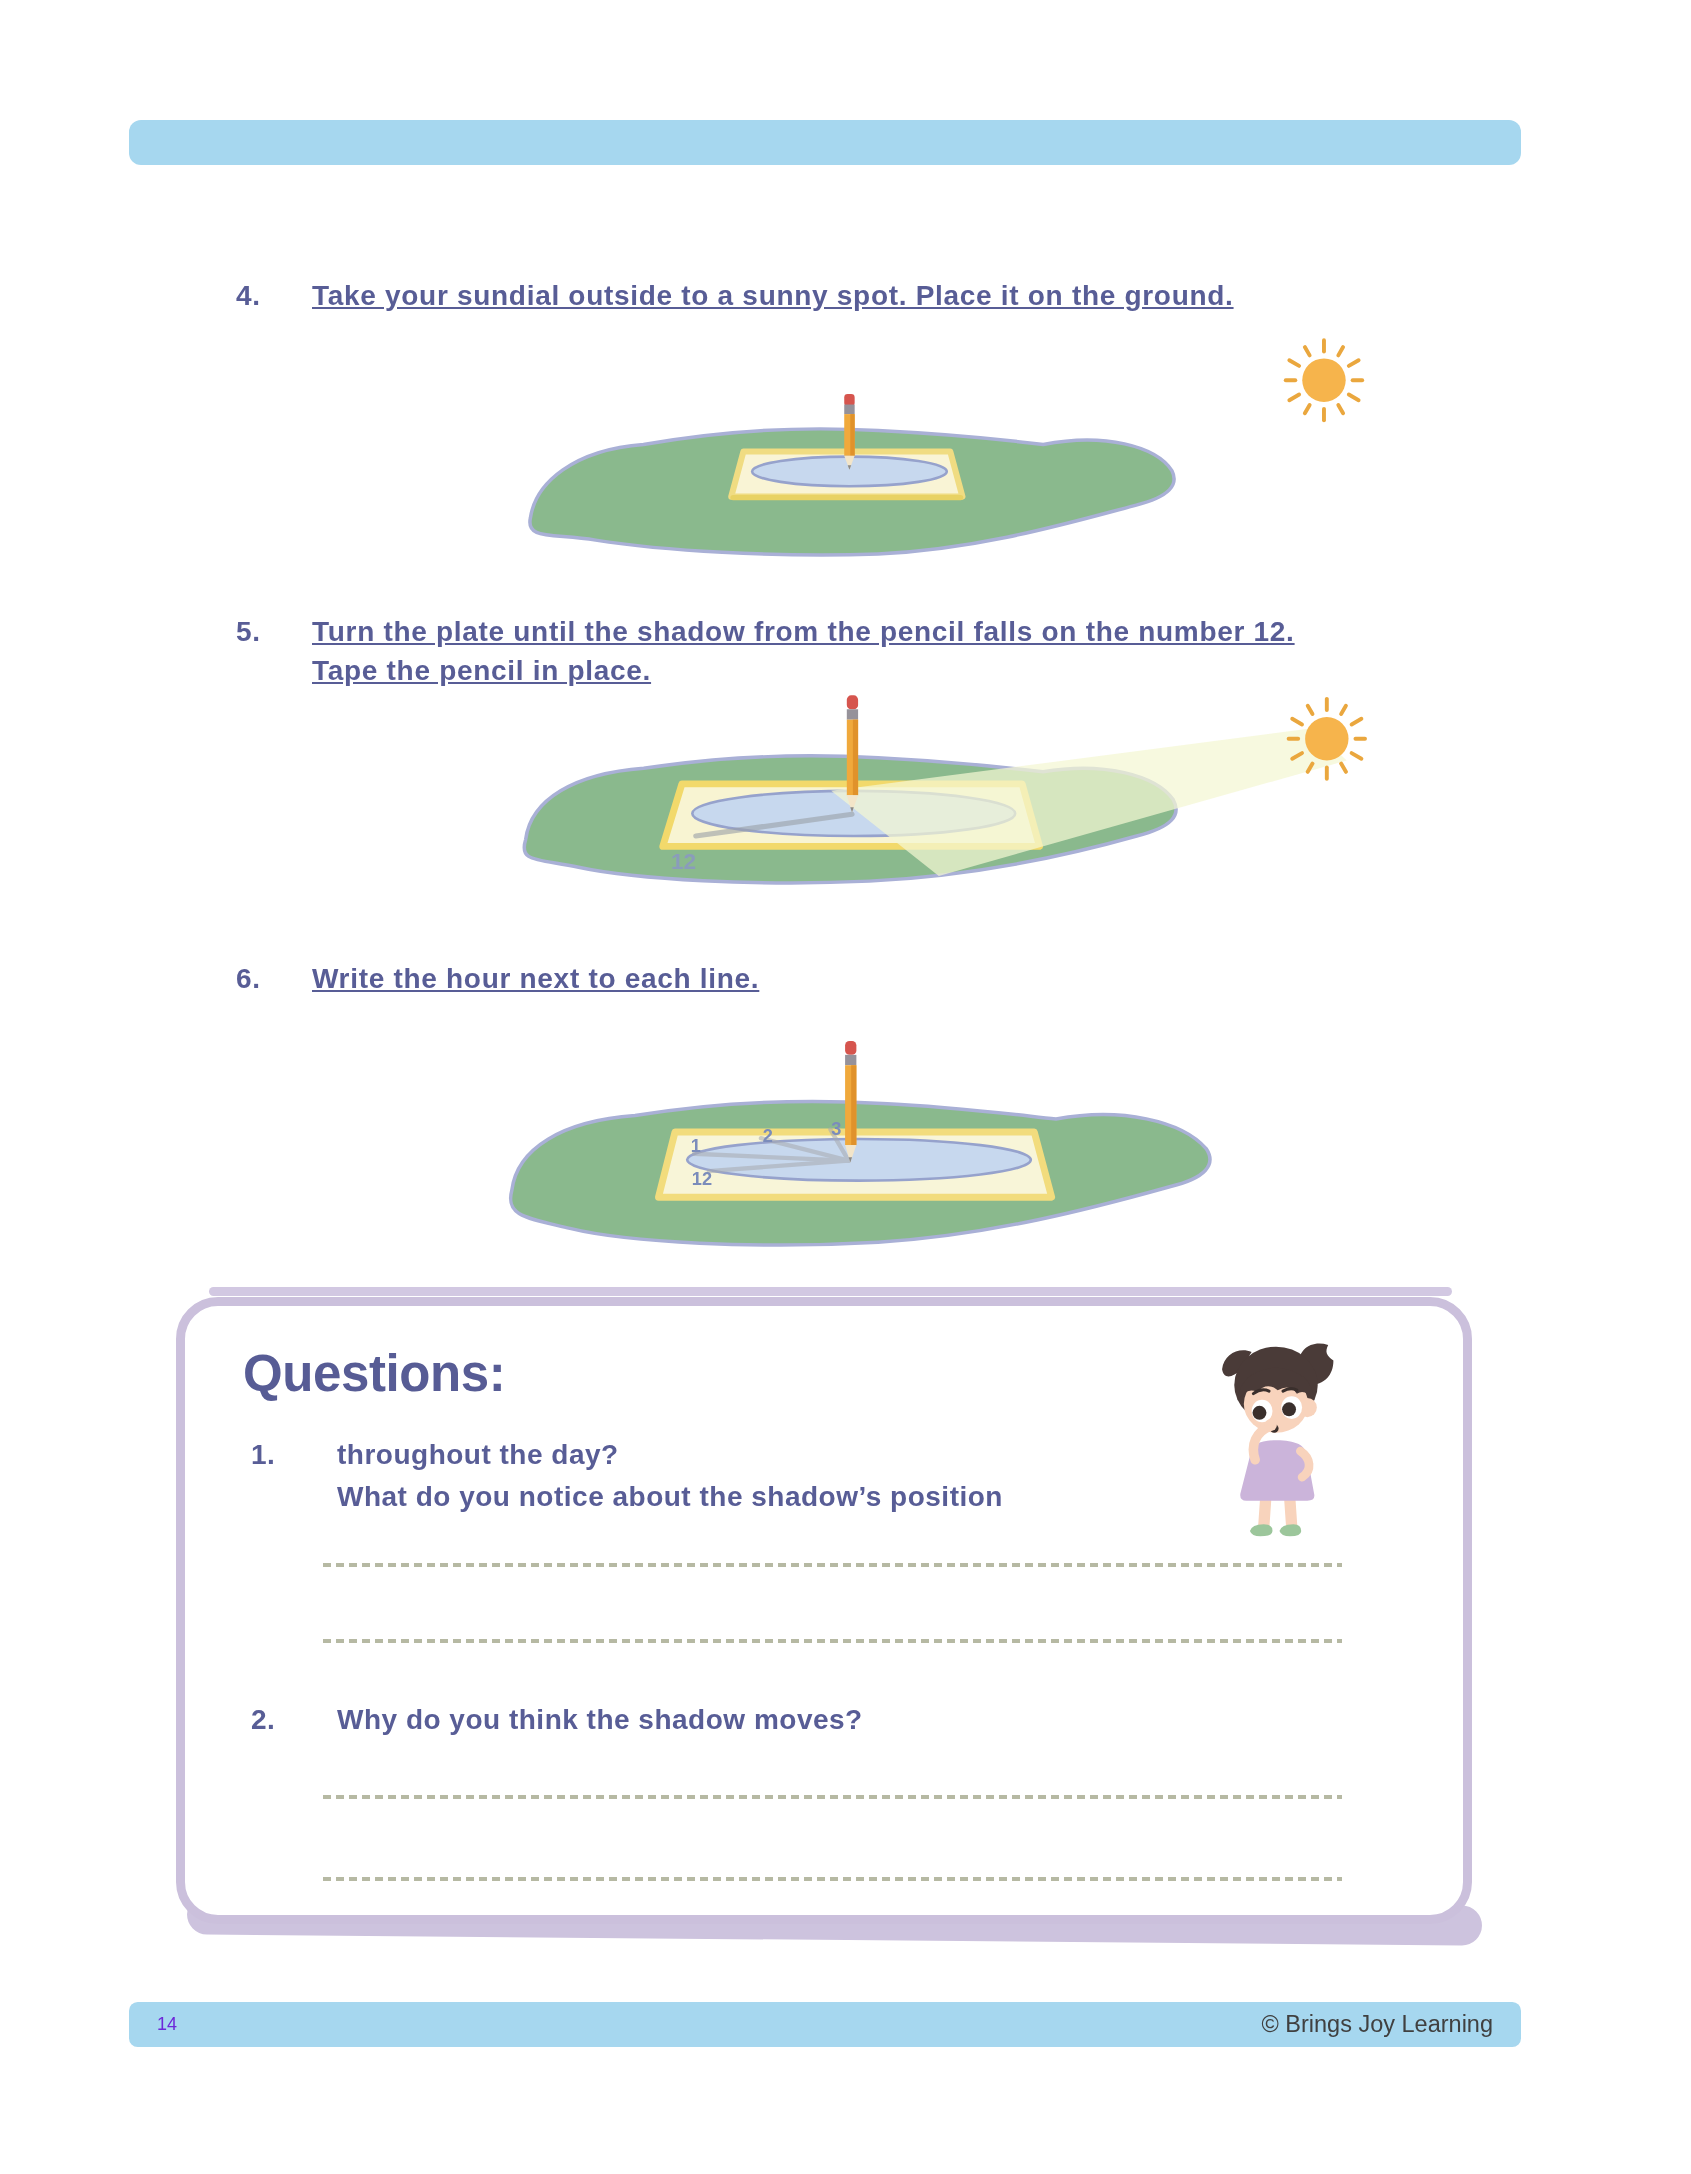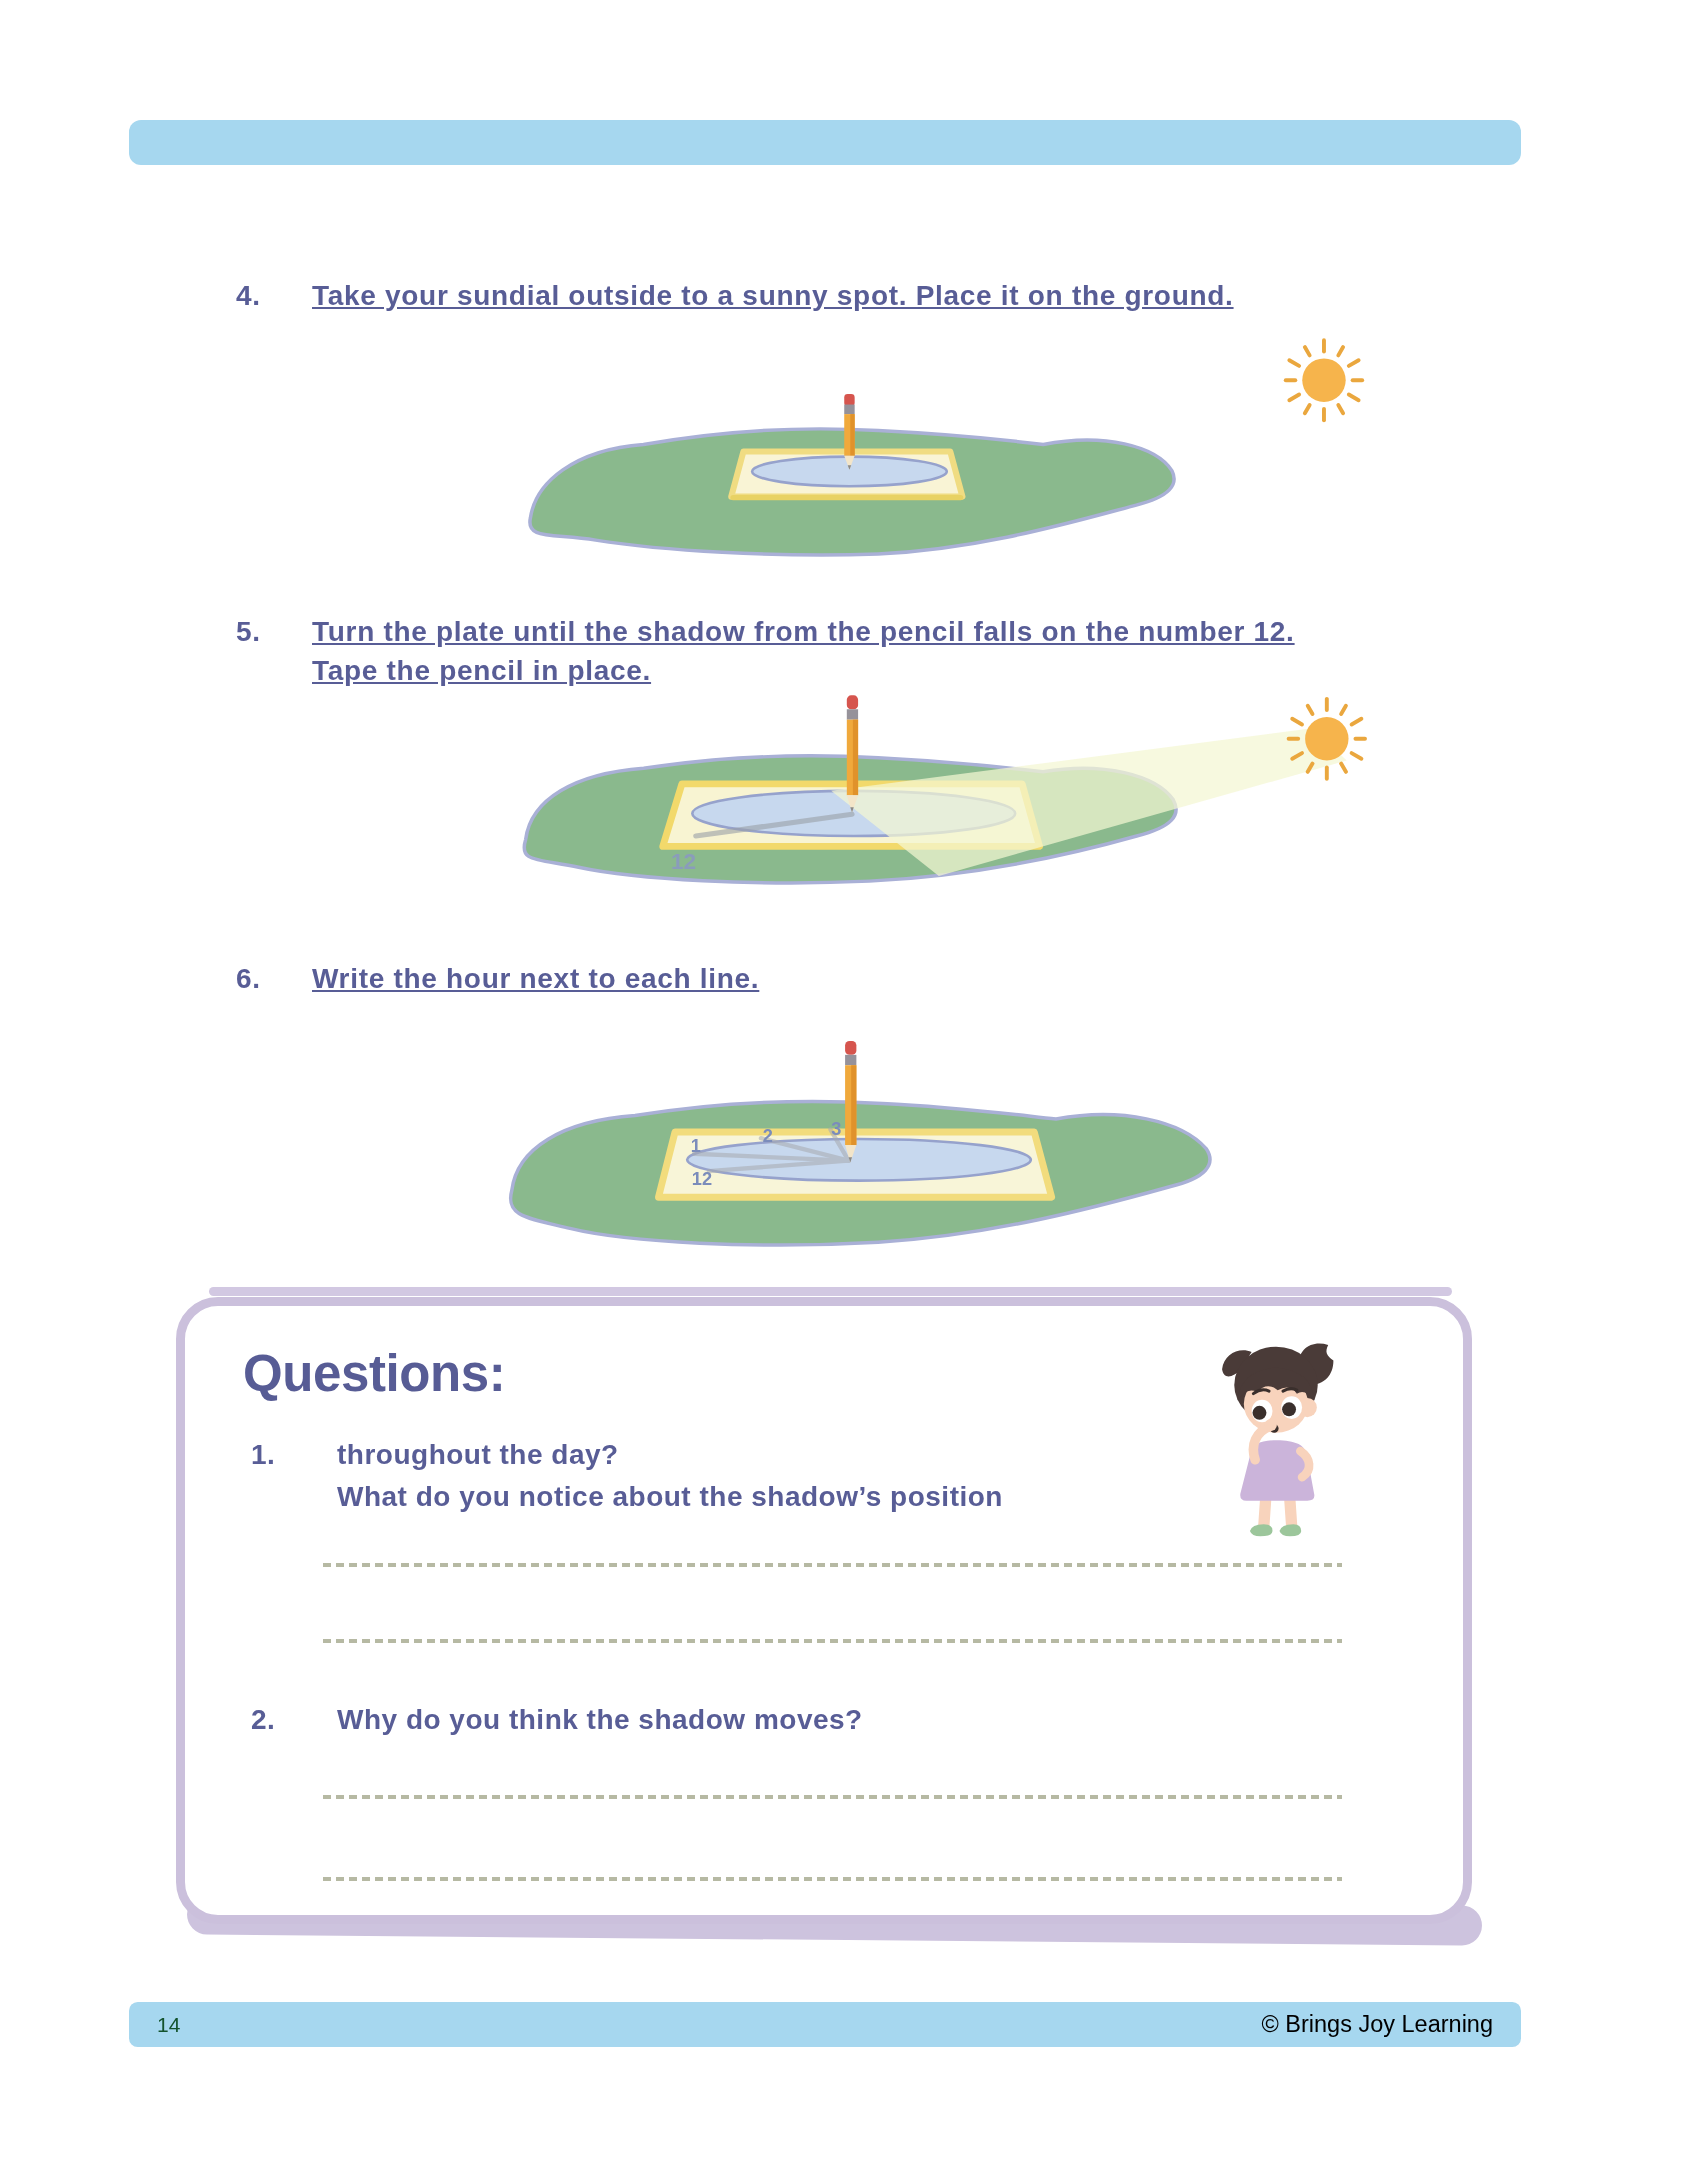--- a/index.html
+++ b/index.html
@@ -3,22 +3,22 @@
 <meta charset="utf-8">
 <style>
   html,body{margin:0;padding:0;background:#ffffff;}
   .page{
     position:relative;width:1691px;height:2174px;background:#ffffff;overflow:hidden;
     font-family:"Liberation Sans",sans-serif;color:#585d96;
   }
   .bar{position:absolute;left:129px;width:1392px;height:45px;background:#a6d7ef;border-radius:12px;}
   .bar.top{top:120px;}
   .bar.bottom{top:2002px;border-radius:8.7px;display:flex;align-items:center;justify-content:space-between;padding:0 28px;box-sizing:border-box;}
-  .pagenum{font-size:21px;color:#14532d;font-weight:500;}
-  .copyright{font-size:23.5px;color:#000000;font-weight:500;}
+  .pagenum{font-size:18px;color:#6d28d9;font-weight:500;}
+  .copyright{font-size:23.5px;color:#404040;font-weight:500;}
   .step{position:absolute;left:236px;width:1234px;font-size:28px;font-weight:600;letter-spacing:0.7px;line-height:39px;}
   .step .num{position:absolute;left:0;top:0;}
   .step .lines{margin-left:76px;text-decoration:underline;}
   .step .line{white-space:nowrap;}
   .qbox{
     position:absolute;left:176px;top:1297px;width:1296px;height:627px;box-sizing:border-box;
     background:#ffffff;border:9.6px solid #cbc0dc;border-radius:42px;z-index:2;
   }
   .qbox-topband{position:absolute;left:209px;top:1287px;width:1243px;height:8.7px;background:#d2c8e2;border-radius:5.2px;z-index:1;}
   .qbox-shadow{position:absolute;left:187px;top:1900px;width:1295px;height:40px;background:#cdc3de;border-radius:21px;transform:rotate(0.5deg);z-index:0;}

